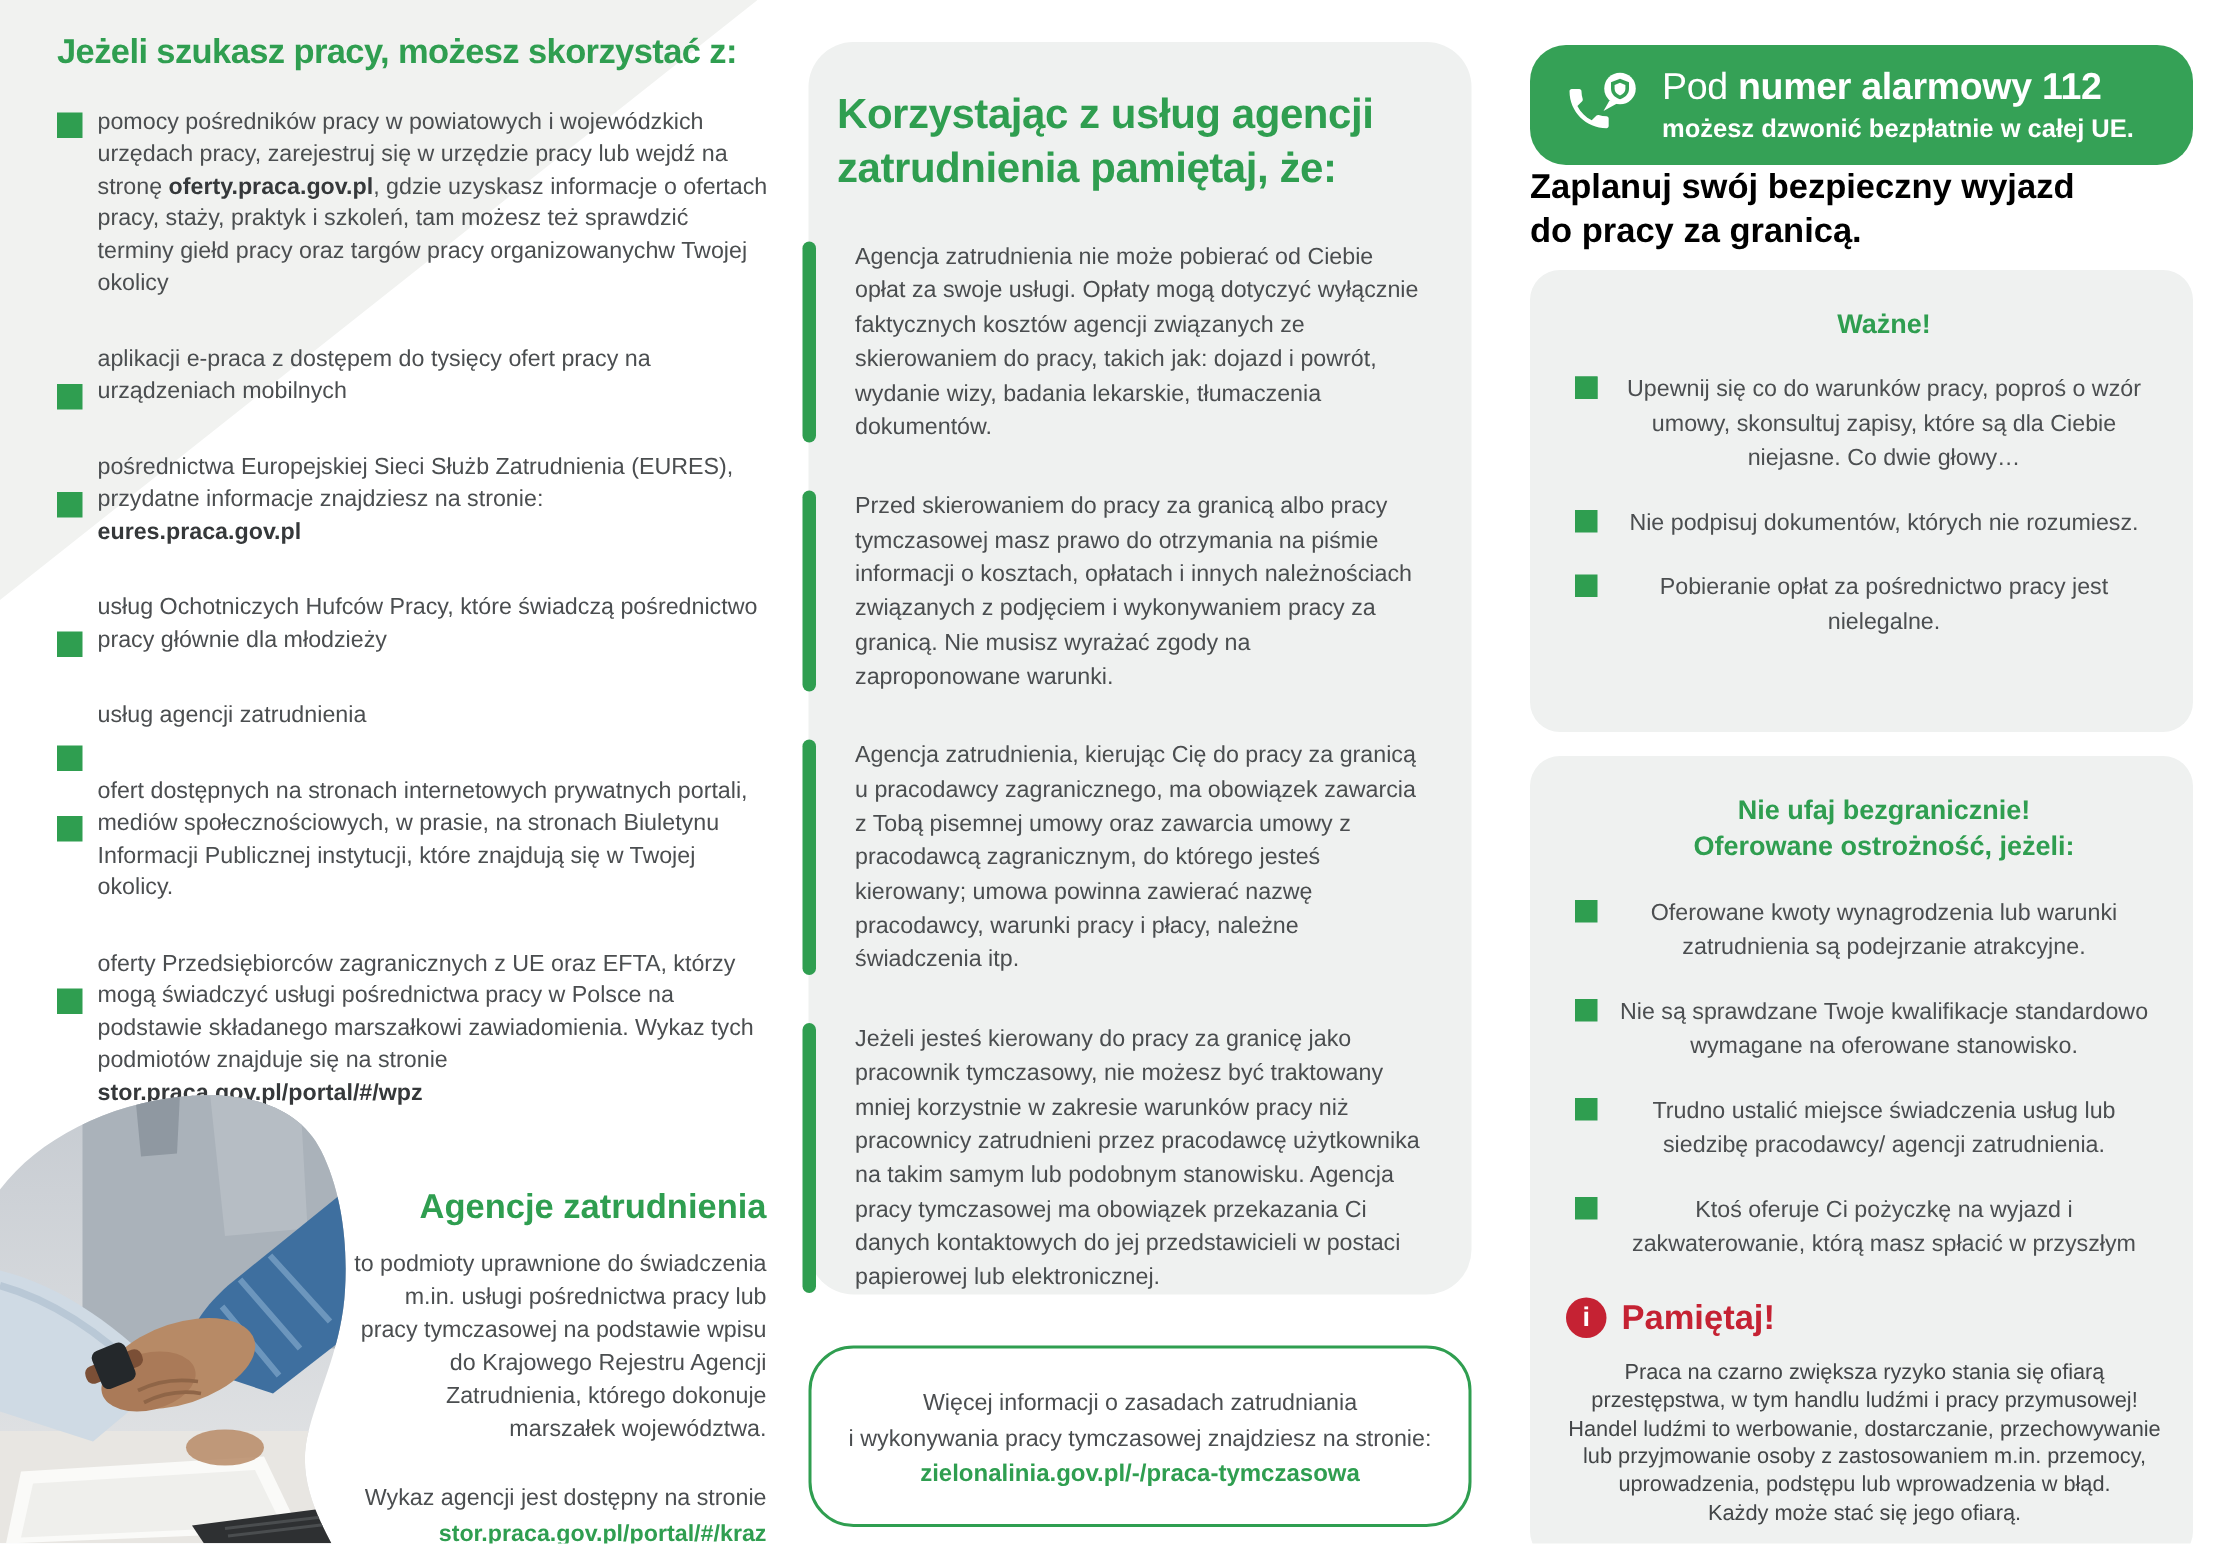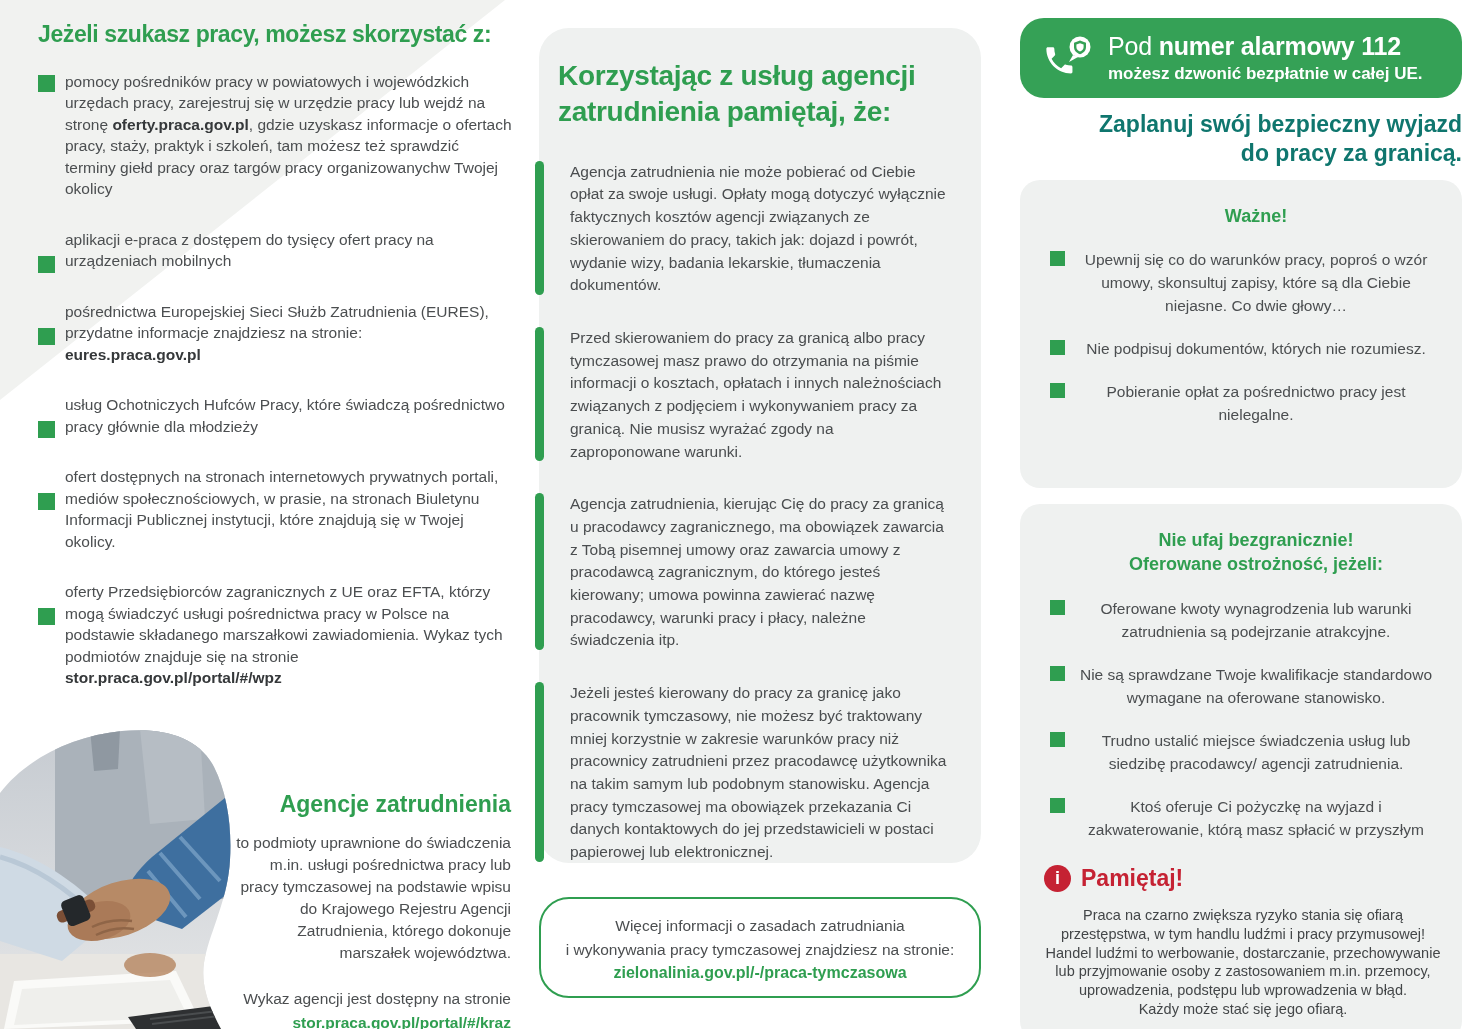--- a/index.html
+++ b/index.html
@@ -36,36 +36,36 @@
   
   .mid-panel{left:539px;top:28px;width:442px;height:835px;background:#eff1f0;
     border-radius:30px;box-sizing:border-box;padding:30px 22px 30px 19px;}
   .mid-heading{margin:0 0 14px 0;font-size:28px;line-height:1.3;font-weight:700;
     color:#2f9e50;white-space:pre-line;letter-spacing:-0.3px;}
   .m-para{position:relative;margin-top:30px;}
   .m-para p{margin:12px;font-size:15.5px;line-height:22.7px;color:#4a4d4f;}
   .m-para .bar{position:absolute;left:-23px;top:0;bottom:2px;width:9px;
     background:#2f9e50;border-radius:6px;}
   
-  .info-box{left:539px;top:897px;width:442px;height:101px;box-sizing:border-box;
+  .info-box{left:539px;top:897px;width:442px;height:121px;box-sizing:border-box;
     border:2.5px solid #2f9e50;border-radius:30px;background:#ffffff;
     display:flex;flex-direction:column;align-items:center;justify-content:center;
     text-align:center;padding:24px 18px;}
   .info-box p{margin:0;font-size:15.5px;line-height:24px;}
   .info-box .glink{font-size:16px;margin-top:2px;display:block;}
   
-  .banner{left:1020px;top:18px;width:442px;height:80px;background:#35a156;
+  .banner{left:1020px;top:30px;width:442px;height:80px;background:#35a156;
     border-radius:24px;display:flex;align-items:center;box-sizing:border-box;
     padding:0 18px 1px 22px;color:#ffffff;}
   .banner-icon{width:52px;height:46px;flex:0 0 auto;margin-right:14px;}
   .banner-line1{font-size:25px;line-height:1.2;letter-spacing:-0.2px;}
   .banner-line1 b{font-weight:700;}
   .banner-line2{font-size:17px;font-weight:700;line-height:1.25;margin-top:2px;}
-  .plan-heading{left:1020px;top:110px;width:442px;margin:0;text-align:right;
-    font-size:23px;line-height:1.25;font-weight:700;color:#0f766e;white-space:pre-line;}
+  .plan-heading{left:1020px;top:110px;width:442px;margin:0;text-align:left;
+    font-size:23px;line-height:1.25;font-weight:700;color:#000000;white-space:pre-line;}
   .gbox{left:1020px;width:442px;background:#eff1f0;border-radius:20px;
     box-sizing:border-box;padding:24px 26px 26px 30px;text-align:center;}
   .box1{top:180px;min-height:308px;}
   .box2{top:504px;min-height:326px;}
   .box3{top:843px;min-height:170px;padding:22px 20px 22px 24px;}
   .gbox-title{margin:0;font-size:18px;font-weight:700;color:#2f9e50;
     line-height:1.35;white-space:pre-line;padding-left:26px;}
   .r-item{position:relative;padding-left:26px;margin-top:20px;
     font-size:15.5px;line-height:23px;}
   .r-item .sq{position:absolute;left:0;top:3px;width:15px;height:15px;
@@ -97,20 +97,24 @@
         <span class="l-text"><span>aplikacji e-praca z dostępem do tysięcy ofert pracy na urządzeniach mobilnych</span></span>
       </div>
       <div class="l-item" style="--sq:27px">
         <span class="sq"></span>
         <span class="l-text"><span>pośrednictwa Europejskiej Sieci Służb Zatrudnienia (EURES), przydatne informacje znajdziesz na stronie:
 </span><span class="seg-b">eures.praca.gov.pl</span></span>
       </div>
       <div class="l-item" style="--sq:27px">
         <span class="sq"></span>
         <span class="l-text"><span>usług Ochotniczych Hufców Pracy, które świadczą pośrednictwo pracy głównie dla młodzieży</span></span>
+      </div>
+      <div class="l-item" style="--sq:31px">
+        <span class="sq"></span>
+        <span class="l-text"><span>usług agencji zatrudnienia</span></span>
       </div>
       <div class="l-item" style="--sq:27px">
         <span class="sq"></span>
         <span class="l-text"><span>ofert dostępnych na stronach internetowych prywatnych portali, mediów społecznościowych, w prasie, na stronach Biuletynu Informacji Publicznej instytucji, które znajdują się w Twojej okolicy.</span></span>
       </div>
       <div class="l-item" style="--sq:27px">
         <span class="sq"></span>
         <span class="l-text"><span>oferty Przedsiębiorców zagranicznych z UE oraz EFTA, którzy mogą świadczyć usługi pośrednictwa pracy w Polsce na podstawie składanego marszałkowi zawiadomienia. Wykaz tych podmiotów znajduje się na stronie </span><span class="seg-b">stor.praca.gov.pl/portal/#/wpz</span></span>
       </div>
     </div>

